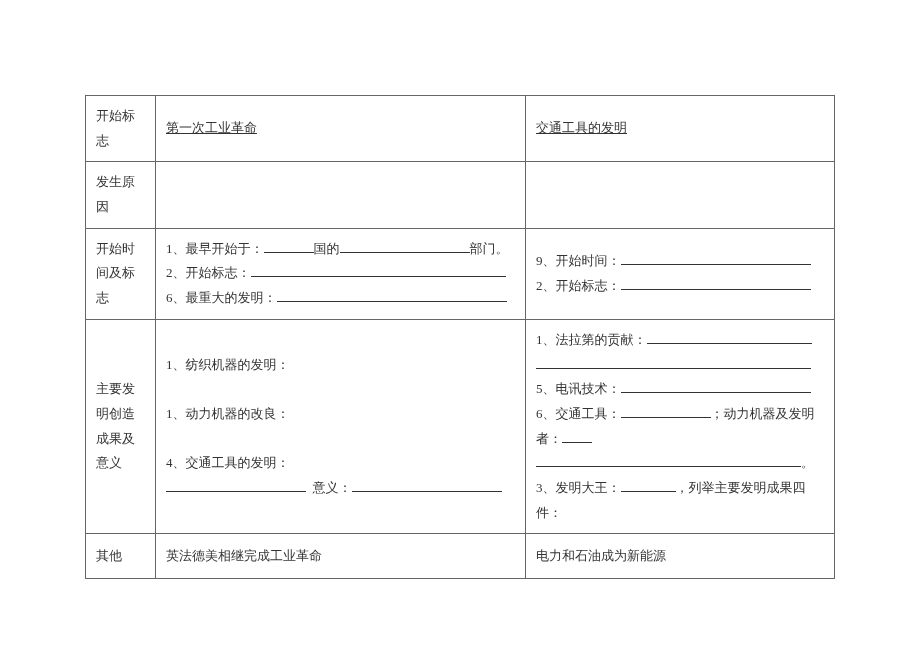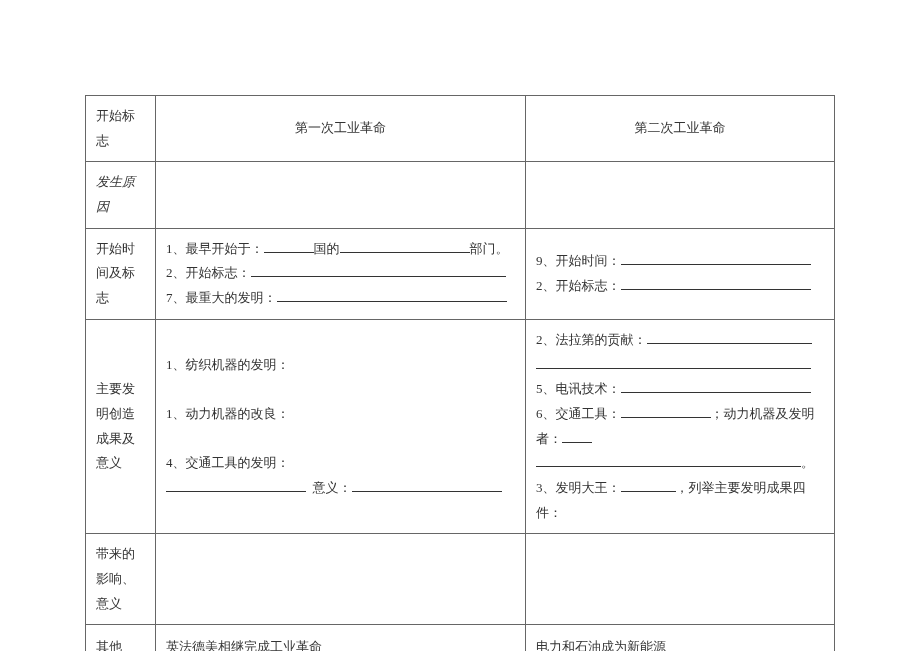--- a/index.html
+++ b/index.html
@@ -17,22 +17,22 @@
     }
     td {
       border: 1px solid #666;
       padding: 8px 10px;
       vertical-align: middle;
       line-height: 1.9;
     }
     .col-label { width: 70px; }
     .col-first { width: 370px; }
     .col-second { width: auto; }
-    .hdr { text-align: center; }
-    .row-causes td { height: 55px; font-style: italic; }
+    .hdr { text-align: left; text-decoration: underline; }
+    .row-causes td { height: 55px; }
     .row-impact td { height: 80px; vertical-align: top; }
     .u {
       display: inline-block;
       border-bottom: 1px solid #333;
       vertical-align: baseline;
       height: 1em;
     }
   </style>
 </head>
 <body>
@@ -41,67 +41,62 @@
   <colgroup>
     <col class="col-label">
     <col class="col-first">
     <col class="col-second">
   </colgroup>
 
   <tbody>
       <tr>
     <td>开始标志</td>
     <td class="hdr">第一次工业革命</td>
-    <td class="hdr">第二次工业革命</td>
+    <td class="hdr">交通工具的发明</td>
   </tr>
 
   <tr class="row-causes">
     <td>发生原因</td>
     <td></td>
     <td></td>
   </tr>
 
   <tr>
     <td>开始时间及标志</td>
     <td>
       <span>1、最早开始于：</span><span class="u" style="width:50px"></span><span>国的</span><span class="u" style="width:130px"></span><span>部门。</span><br>
       <span>2、开始标志：</span><span class="u" style="width:255px"></span><br>
-      <span>7、最重大的发明：</span><span class="u" style="width:230px"></span>
+      <span>6、最重大的发明：</span><span class="u" style="width:230px"></span>
     </td>
     <td>
       <span>9、开始时间：</span><span class="u" style="width:190px"></span><br>
       <span>2、开始标志：</span><span class="u" style="width:190px"></span>
     </td>
   </tr>
 
   <tr>
     <td>主要发明创造成果及意义</td>
     <td>
       <span>1、纺织机器的发明：</span><br>
       <br>
       <span>1、动力机器的改良：</span><br>
       <br>
       <span>4、交通工具的发明：</span><br>
       <span class="u" style="width:140px"></span>&nbsp;&nbsp;<span>意义：</span><span class="u" style="width:150px"></span>
     </td>
     <td>
-      <span>2、法拉第的贡献：</span><span class="u" style="width:165px"></span><br>
+      <span>1、法拉第的贡献：</span><span class="u" style="width:165px"></span><br>
       <span class="u" style="width:275px"></span><br>
       <span>5、电讯技术：</span><span class="u" style="width:190px"></span><br>
       <span>6、交通工具：</span><span class="u" style="width:90px"></span><span>；动力机器及发明者：</span><span class="u" style="width:30px"></span><br>
       <span class="u" style="width:265px"></span>。<br>
       <span>3、发明大王：</span><span class="u" style="width:55px"></span><span>，列举主要发明成果四件：</span>
     </td>
   </tr>
 
-  <tr class="row-impact">
-    <td style="vertical-align:middle">带来的影响、意义</td>
-    <td></td>
-    <td></td>
-  </tr>
 
   <tr>
     <td style="height:45px">其他</td>
     <td>英法德美相继完成工业革命</td>
     <td>电力和石油成为新能源</td>
   </tr>
 
 </tbody>
   </table>
 

